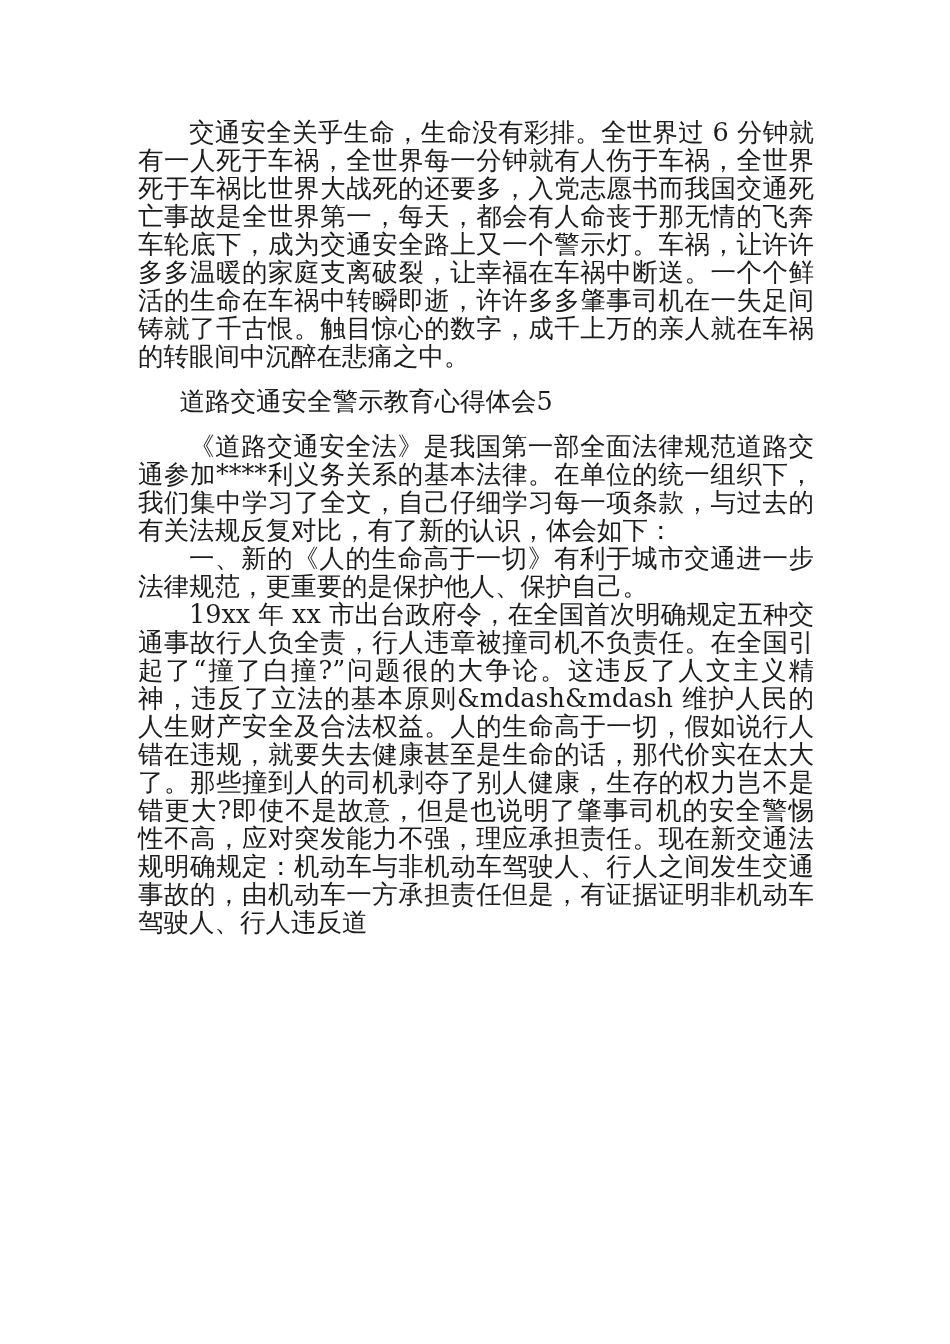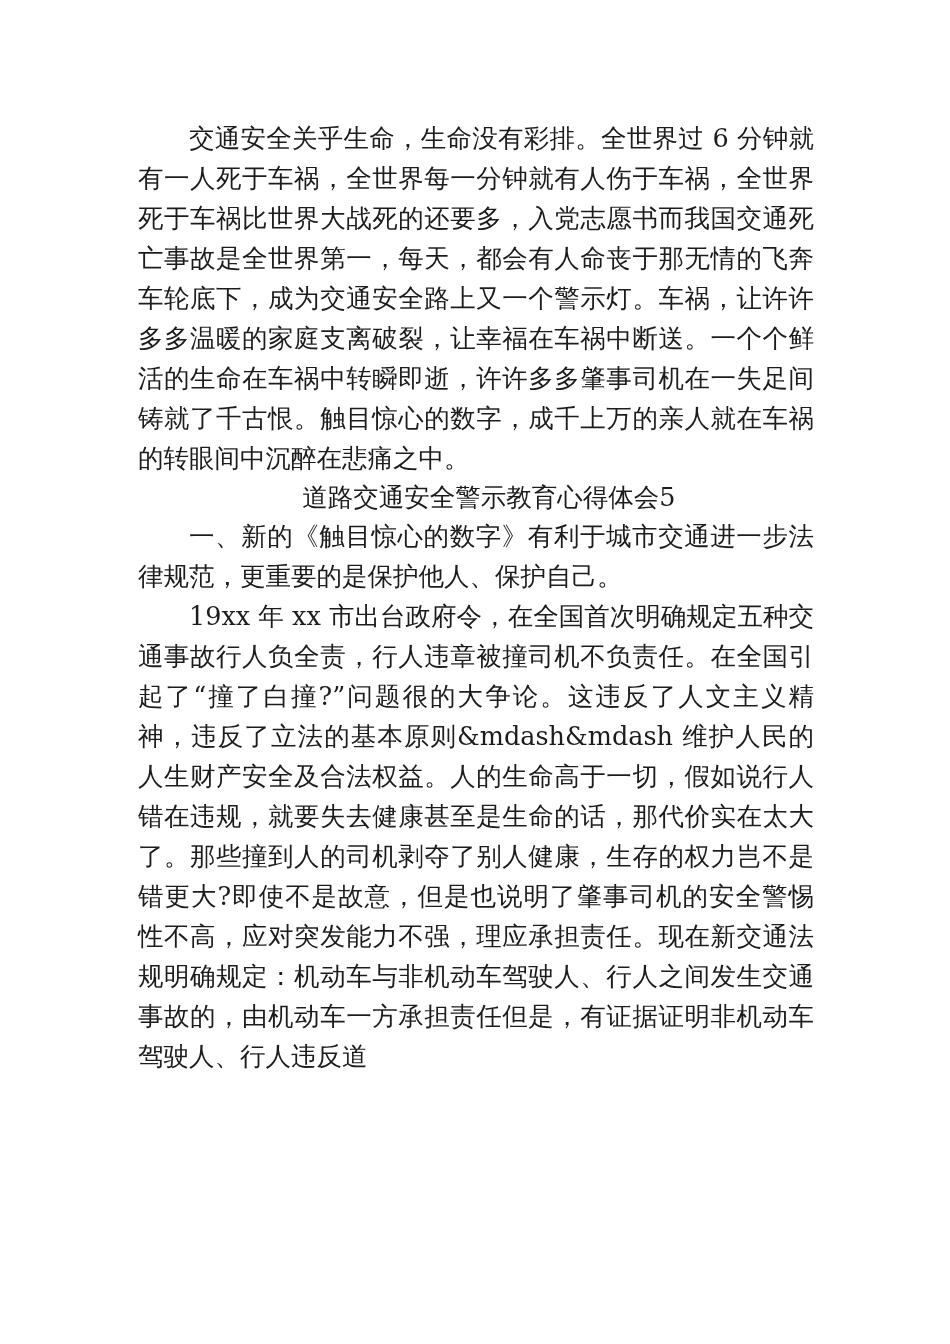--- a/index.html
+++ b/index.html
@@ -25,52 +25,53 @@
   #text-column {
     position: absolute;
     left: 138px;
     top: 118px;
     width: 676px;
   }
   p.para {
     margin: 0;
     padding: 0;
     font-size: 25.5px;
-    line-height: 40px;
+    line-height: 28px;
     text-align: justify;
     text-justify: inter-character;
     text-align-last: left;
     letter-spacing: 0px;
     word-break: break-all;
     color: #1c1c1c;
   }
   p.indent2 { text-indent: 51px; }
   .heading-line {
-    margin: 4px;
+    margin: 16px;
     padding: 0;
     font-size: 25.5px;
     line-height: 30.1px;
-    text-align: center;
+    text-align: left;
     text-indent: 25.5px;
     word-break: break-all;
     color: #1c1c1c;
   }
 </style>
 </head>
 <body>
 
 <div id="page">
   <div id="text-column">
 
     <p class="para indent2">交通安全关乎生命，生命没有彩排。全世界过 6 分钟就有一人死于车祸，全世界每一分钟就有人伤于车祸，全世界死于车祸比世界大战死的还要多，入党志愿书而我国交通死亡事故是全世界第一，每天，都会有人命丧于那无情的飞奔车轮底下，成为交通安全路上又一个警示灯。车祸，让许许多多温暖的家庭支离破裂，让幸福在车祸中断送。一个个鲜活的生命在车祸中转瞬即逝，许许多多肇事司机在一失足间铸就了千古恨。触目惊心的数字，成千上万的亲人就在车祸的转眼间中沉醉在悲痛之中。</p>
 
 
 
 
     <p class="heading-line">道路交通安全警示教育心得体会5</p>
 
+    <p class="para indent2">《道路交通安全法》是我国第一部全面法律规范道路交通参加****利义务关系的基本法律。在单位的统一组织下，我们集中学习了全文，自己仔细学习每一项条款，与过去的有关法规反复对比，有了新的认识，体会如下：</p>
 
-    <p class="para indent2">一、新的《触目惊心的数字》有利于城市交通进一步法律规范，更重要的是保护他人、保护自己。</p>
+    <p class="para indent2">一、新的《人的生命高于一切》有利于城市交通进一步法律规范，更重要的是保护他人、保护自己。</p>
 
     <p class="para indent2">19xx 年 xx 市出台政府令，在全国首次明确规定五种交通事故行人负全责，行人违章被撞司机不负责任。在全国引起了“撞了白撞?”问题很的大争论。这违反了人文主义精神，违反了立法的基本原则&amp;mdash&amp;mdash 维护人民的人生财产安全及合法权益。人的生命高于一切，假如说行人错在违规，就要失去健康甚至是生命的话，那代价实在太大了。那些撞到人的司机剥夺了别人健康，生存的权力岂不是错更大?即使不是故意，但是也说明了肇事司机的安全警惕性不高，应对突发能力不强，理应承担责任。现在新交通法规明确规定：机动车与非机动车驾驶人、行人之间发生交通事故的，由机动车一方承担责任但是，有证据证明非机动车驾驶人、行人违反道</p>
 
   </div>
 </div>
 
 </body></html>

